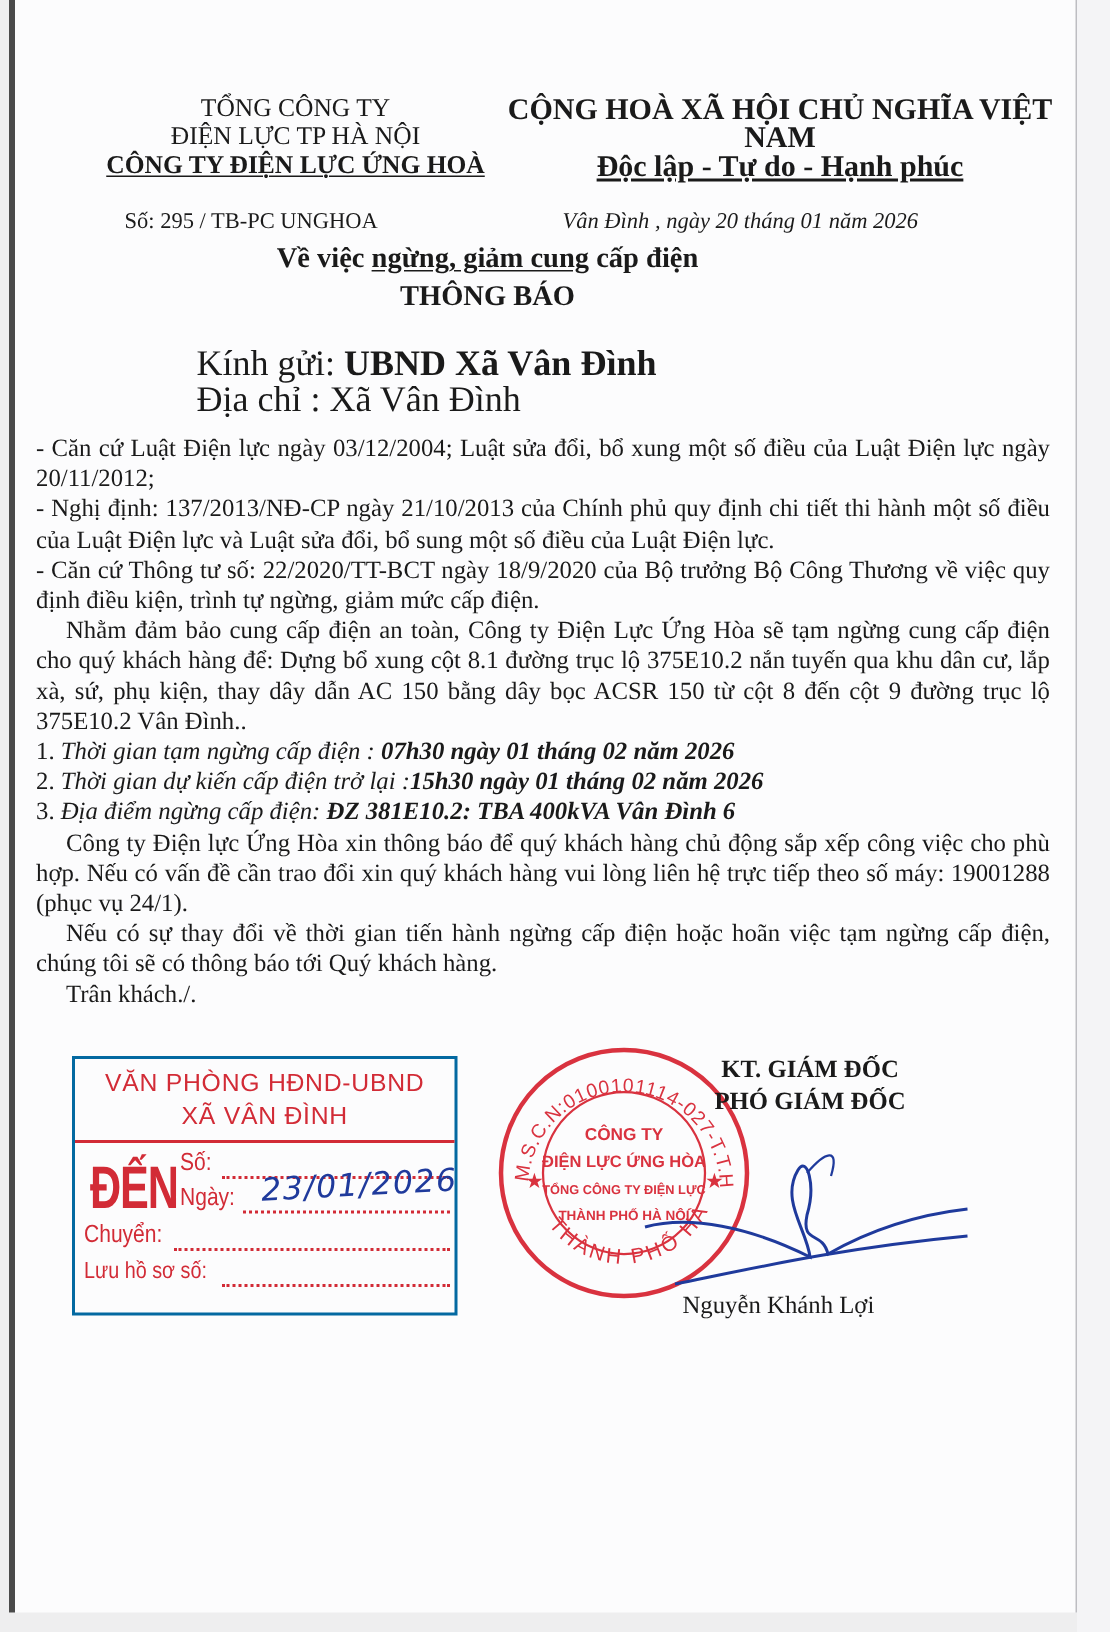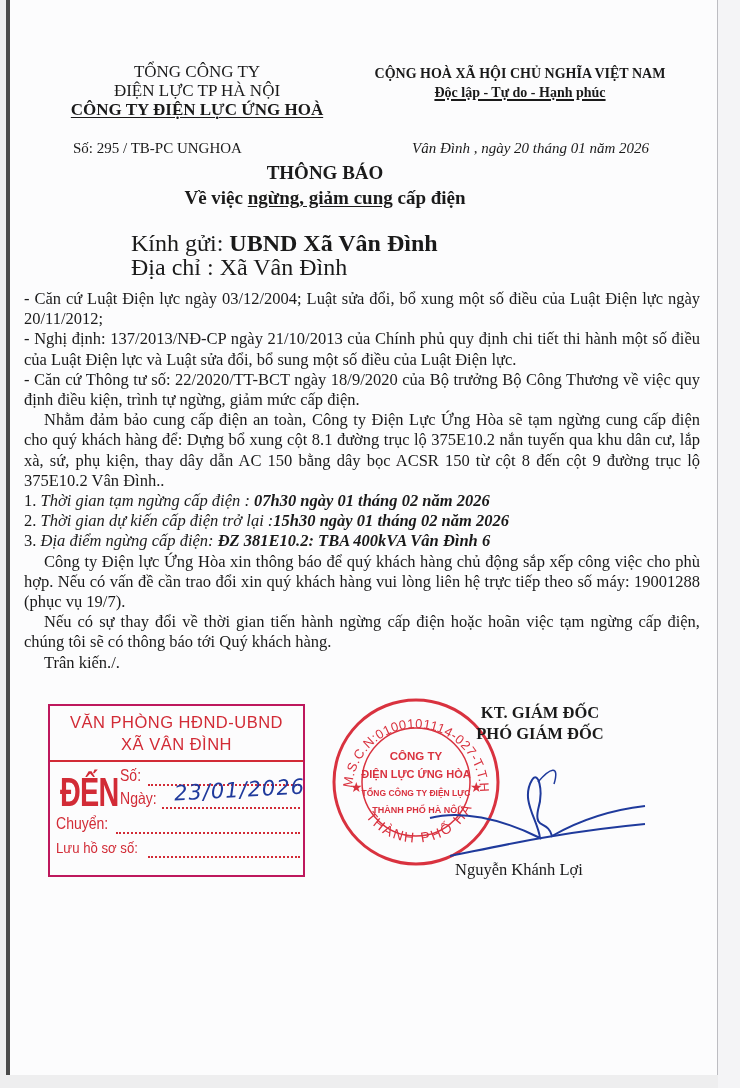--- a/index.html
+++ b/index.html
@@ -2,32 +2,32 @@
 <html><head>
 <meta charset="utf-8">
 <style>
   html, body { margin:0; padding:0; }
   body { width:740px; height:1088px; background:#eeeeef; position:relative; overflow:hidden; font-family:"Liberation Serif", "DejaVu Serif", serif; color:#1a1a1a; }
   .page { position:absolute; left:6px; top:0; width:712px; height:1075px; background:#fcfcfd; border-left:4px solid #4a4a4a; border-right:1px solid #bdbdc2; box-sizing:border-box; }
   .page-edge { position:absolute; left:718px; top:0; width:22px; height:1088px; background:#f4f4f6; }
   .abs { position:absolute; }
   .center { text-align:center; }
   .hdr-left { left:52px; top:62px; width:290px; font-size:17px; line-height:19px; }
-  .hdr-right { left:330px; top:64px; width:380px; font-size:14px; line-height:19px; }
+  .hdr-right { left:330px; top:64px; width:380px; font-size:20px; line-height:19px; }
   .u { text-decoration:underline; text-underline-offset:2px; }
   .b { font-weight:bold; }
   .i { font-style:italic; }
-  .ref { left:73px; top:140px; font-size:15px; }
-  .dateline { left:412px; top:140px; font-size:15px; font-style:italic; }
+  .ref { left:83px; top:140px; font-size:15px; }
+  .dateline { left:375px; top:140px; font-size:15px; font-style:italic; }
   .title { left:100px; top:160px; width:450px; font-size:19px; font-weight:bold; line-height:25px; }
   .to { left:131px; top:231px; font-size:24px; line-height:24px; }
   .body { left:24px; top:289px; width:676px; font-size:16.5px; line-height:20.2px; text-align:justify; }
   .body p { margin:0; }
   .ind { text-indent:20px; }
-  .stamp-box { left:48px; top:704px; width:257px; height:173px; border:2px solid #be185d; box-sizing:border-box; color:#d22b36; font-family:"Liberation Sans", "DejaVu Sans", sans-serif; }
+  .stamp-box { left:48px; top:704px; width:257px; height:173px; border:2px solid #0369a1; box-sizing:border-box; color:#d22b36; font-family:"Liberation Sans", "DejaVu Sans", sans-serif; }
   .stamp-head { height:56px; border-bottom:2px solid #d22b36; text-align:center; font-size:16.5px; line-height:22px; padding-top:5px; box-sizing:border-box; letter-spacing:0.5px; }
   .den { position:absolute; left:10px; top:64px; font-size:40px; font-weight:bold; transform:scaleX(0.72); transform-origin:left top; letter-spacing:-1px; }
   .sf { position:absolute; font-size:16.5px; transform:scaleX(0.85); transform-origin:left top; white-space:nowrap; }
   .dots { border-bottom:2px dotted #d22b36; position:absolute; height:0; }
   .hand { position:absolute; left:124px; top:72px; font-family:"DejaVu Sans", sans-serif; font-style:italic; font-size:21px; color:#1f3a9c; letter-spacing:1px; transform:rotate(-3deg); }
   .seal { left:330px; top:696px; width:172px; height:172px; }
   .sig-title { left:440px; top:702px; width:200px; font-size:16.5px; font-weight:bold; line-height:21px; text-align:center; }
   .signer { left:455px; top:860px; font-size:16.5px; font-weight:normal; }
 </style>
 </head>
@@ -44,40 +44,40 @@
 
 <div class="abs hdr-right center">
   <div class="b">CỘNG HOÀ XÃ HỘI CHỦ NGHĨA VIỆT NAM</div>
   <div class="b"><span class="u" style="text-decoration-thickness:2px;margin-top:24px;">Độc lập - Tự do - Hạnh phúc</span></div>
 </div>
 
 <div class="abs ref">Số:  295  / TB-PC UNGHOA</div>
 <div class="abs dateline">Vân Đình , ngày  20 tháng   01  năm 2026</div>
 
 <div class="abs title center">
+  <div><span>Về việc </span><span class="u">ngừng, giảm cung</span><span> cấp điện</span></div>
   <div>THÔNG BÁO</div>
-  <div><span>Về việc </span><span class="u">ngừng, giảm cung</span><span> cấp điện</span></div>
 </div>
 
 <div class="abs to">
   <div><span>Kính gửi: </span><span class="b">UBND Xã Vân Đình</span></div>
   <div><span>Địa chỉ  : </span><span>Xã Vân Đình</span></div>
 </div>
 
 <div class="abs body">
   <p>- Căn cứ Luật Điện lực ngày 03/12/2004; Luật sửa đổi, bổ xung một số điều của Luật Điện lực ngày 20/11/2012;</p>
   <p>- Nghị định: 137/2013/NĐ-CP ngày 21/10/2013 của Chính phủ quy định chi tiết thi hành một số điều của Luật Điện lực và Luật sửa đổi, bổ sung một số điều của Luật Điện lực.</p>
   <p> - Căn cứ Thông tư số: 22/2020/TT-BCT ngày 18/9/2020 của Bộ trưởng Bộ Công Thương về việc quy định điều kiện, trình tự ngừng, giảm mức cấp điện.</p>
   <p class="ind">Nhằm đảm bảo cung cấp điện an toàn, Công ty Điện Lực Ứng Hòa sẽ tạm ngừng cung cấp điện cho quý khách hàng để: Dựng bổ xung cột 8.1 đường trục lộ 375E10.2 nắn tuyến qua khu dân cư, lắp xà, sứ, phụ kiện, thay dây dẫn AC 150 bằng dây bọc ACSR 150 từ cột 8 đến cột 9 đường trục lộ 375E10.2 Vân Đình..</p>
   <p><span>1.  </span><span class="i">Thời gian tạm ngừng cấp điện : </span><span class="i b">07h30 ngày 01 tháng 02 năm 2026</span></p>
   <p><span>2. </span><span class="i">Thời gian dự kiến cấp điện trở lại :</span><span class="i b">15h30 ngày 01 tháng 02 năm 2026</span></p>
   <p><span>3. </span><span class="i">Địa điểm ngừng cấp điện: </span><span class="i b">ĐZ 381E10.2: TBA 400kVA Vân Đình 6</span></p>
-  <p class="ind">Công ty Điện lực Ứng Hòa xin thông báo để quý khách hàng chủ động sắp xếp công việc cho phù hợp. Nếu có vấn đề cần trao đổi xin quý khách hàng vui lòng liên hệ trực tiếp theo số máy: 19001288 (phục vụ 19/7).</p>
+  <p class="ind">Công ty Điện lực Ứng Hòa xin thông báo để quý khách hàng chủ động sắp xếp công việc cho phù hợp. Nếu có vấn đề cần trao đổi xin quý khách hàng vui lòng liên hệ trực tiếp theo số máy: 19001288 (phục vụ 24/1).</p>
   <p class="ind">Nếu có sự thay đổi về thời gian tiến hành ngừng cấp điện hoặc hoãn việc tạm ngừng cấp điện, chúng tôi sẽ có thông báo tới Quý khách hàng.</p>
-  <p class="ind">Trân kiến./.</p>
+  <p class="ind">Trân khách./.</p>
 </div>
 
 <div class="abs stamp-box">
   <div class="stamp-head">
     <div>VĂN PHÒNG HĐND-UBND</div>
     <div>XÃ VÂN ĐÌNH</div>
   </div>
   <div class="den">ĐẾN</div>
   <div class="sf" style="left:70px; top:60px;">Số:</div>
   <div class="dots" style="left:98px; top:78px; width:152px;"></div>

